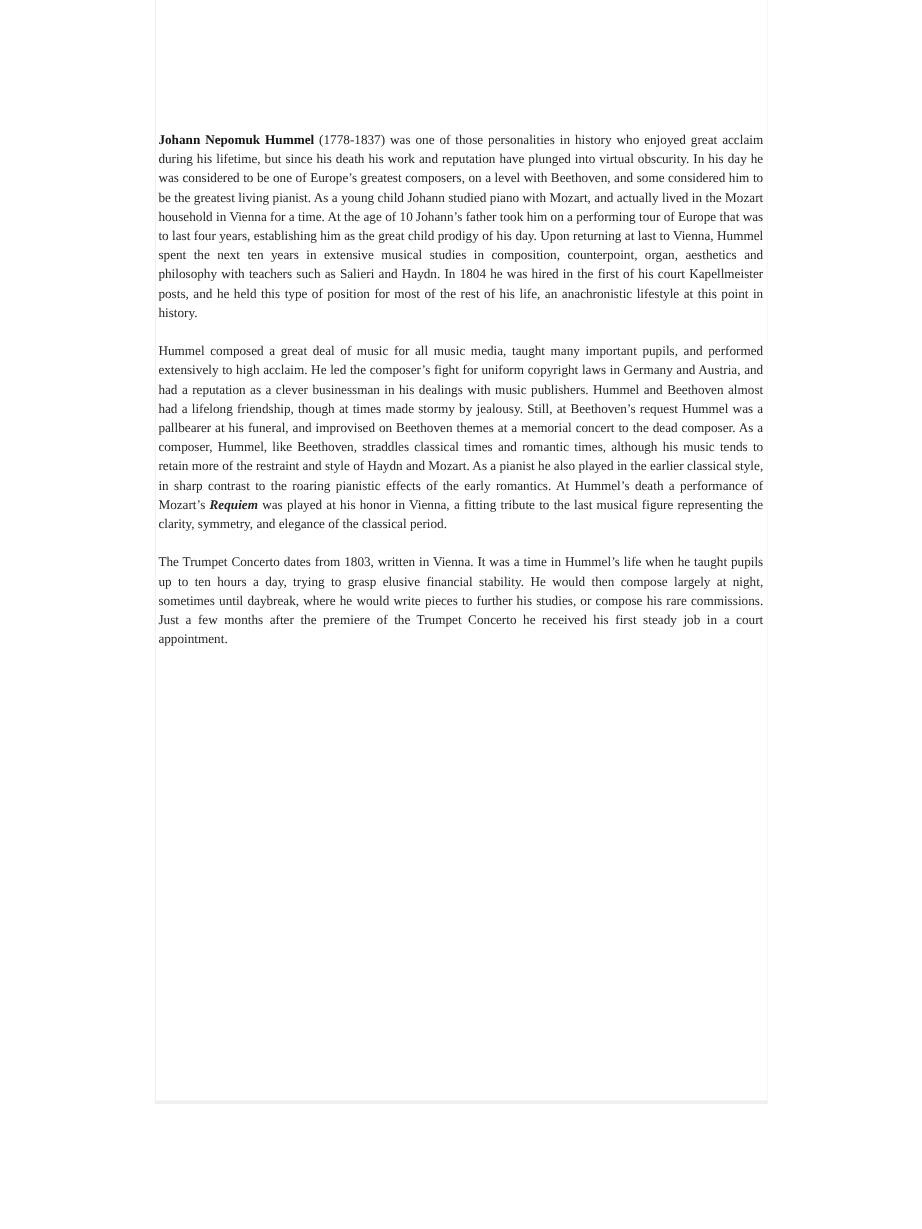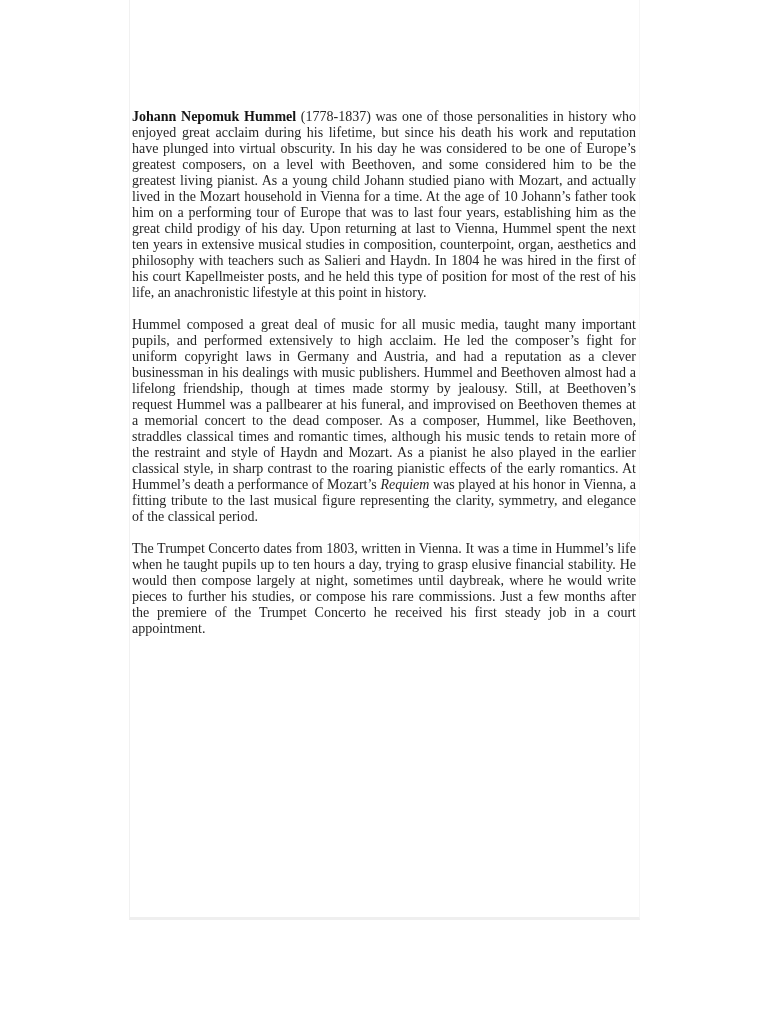--- a/index.html
+++ b/index.html
@@ -26,34 +26,35 @@
     border-left: 1px solid #f1f1f1;
     border-right: 1px solid #f6f6f6;
     border-bottom: 3px solid #efefef;
   }
   .text-block {
     position: absolute;
     left: 2px;
     right: 3px;
     top: 111px;
     font-family: "Liberation Serif", "DejaVu Serif", serif;
-    font-size: 14px;
+    font-size: 11px;
     line-height: 16px;
     color: #262626;
     text-align: justify;
   }
   .text-block p {
     margin: 0 0 16px 0;
   }
   .text-block b {
     font-weight: bold;
     color: #151515;
   }
   .text-block i {
     font-style: italic;
+    font-weight: bold;
   }
 </style>
 </head>
 <body>
 
 <div class="canvas">
   <div class="page">
     <div class="text-block">
 
       <p><b>Johann Nepomuk Hummel</b><span> (1778-1837) was one of those personalities in history who enjoyed great acclaim during his lifetime, but since his death his work and reputation have plunged into virtual obscurity. In his day he was considered to be one of Europe’s greatest composers, on a level with Beethoven, and some considered him to be the greatest living pianist. As a young child Johann studied piano with Mozart, and actually lived in the Mozart household in Vienna for a time. At the age of 10 Johann’s father took him on a performing tour of Europe that was to last four years, establishing him as the great child prodigy of his day. Upon returning at last to Vienna, Hummel spent the next ten years in extensive musical studies in composition, counterpoint, organ, aesthetics and philosophy with teachers such as Salieri and Haydn. In 1804 he was hired in the first of his court Kapellmeister posts, and he held this type of position for most of the rest of his life, an anachronistic lifestyle at this point in history.</span></p>

